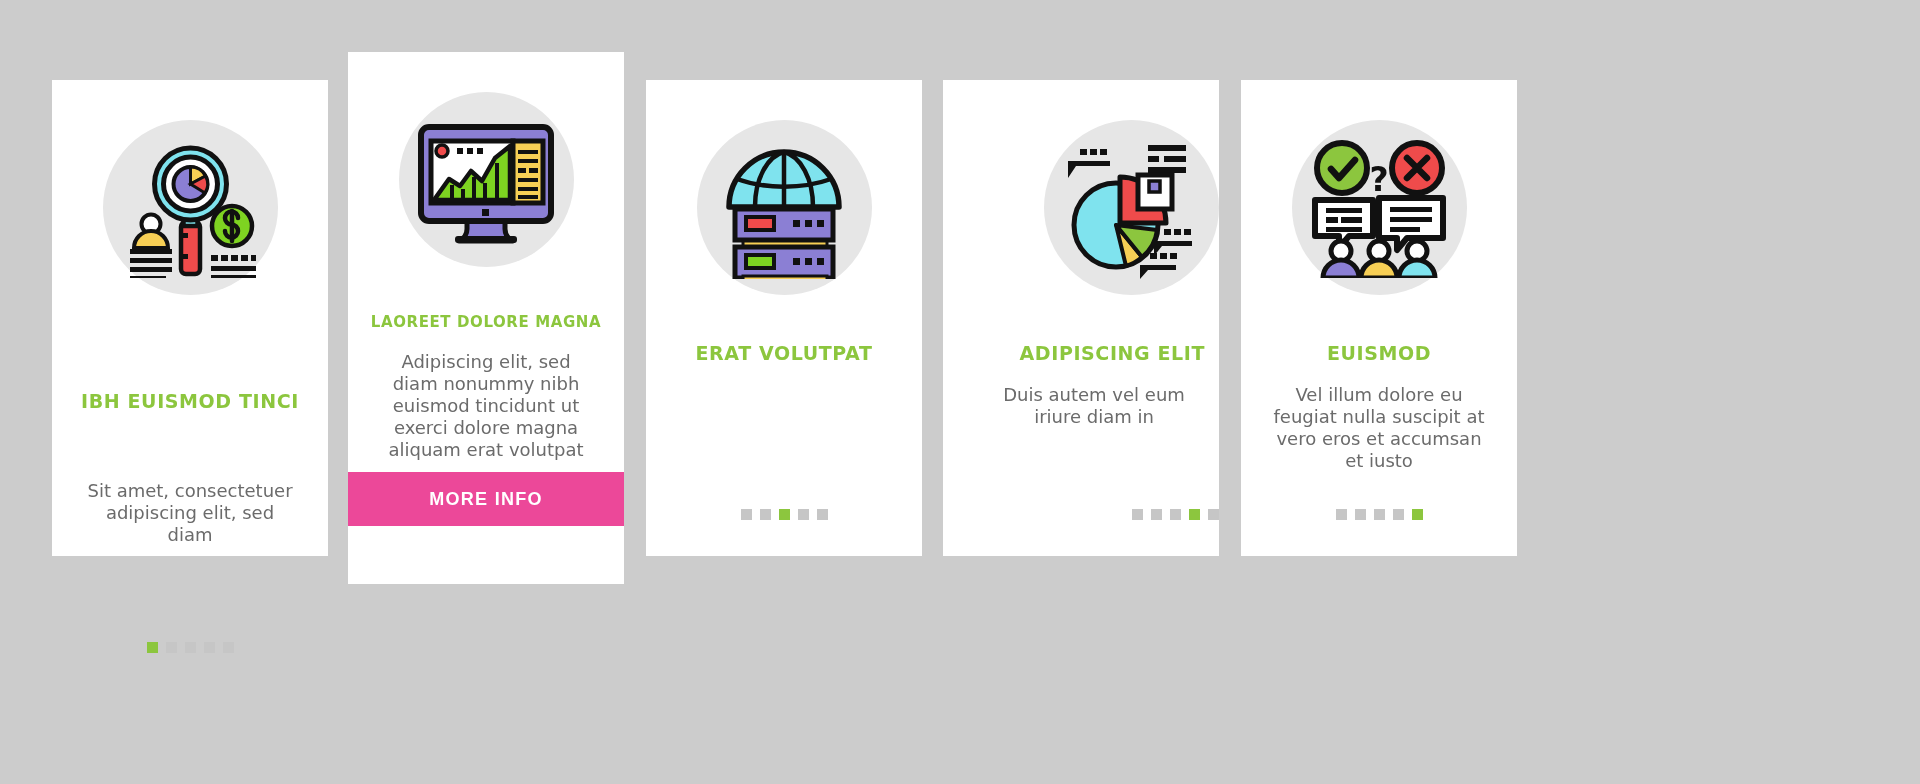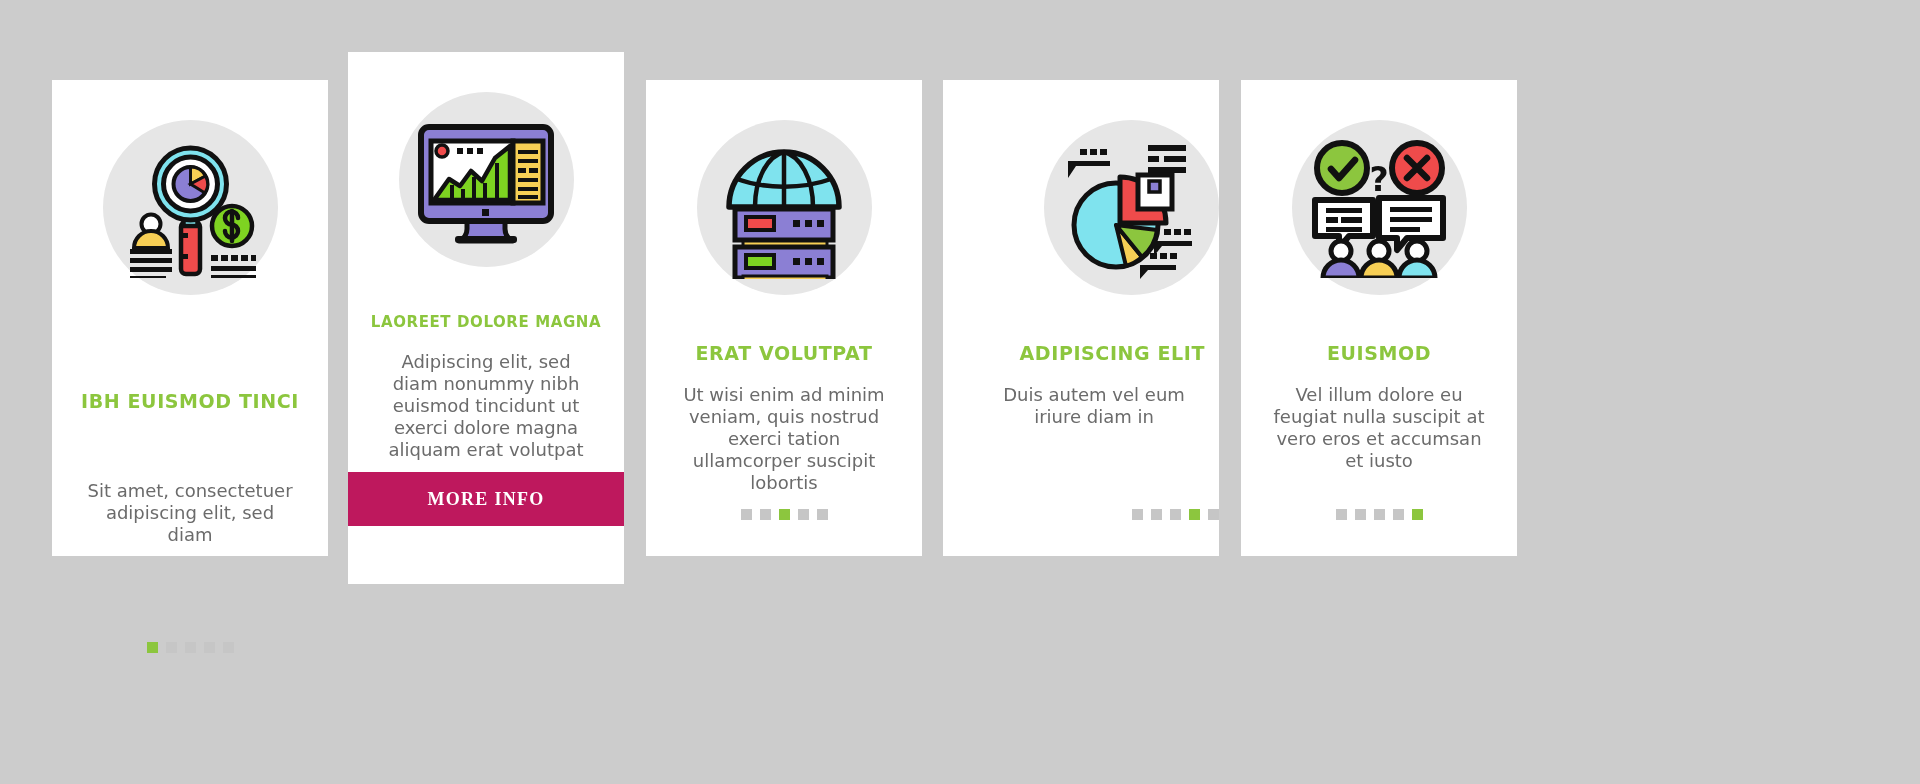--- a/index.html
+++ b/index.html
@@ -79,30 +79,30 @@
   }
   .dot {
     width: 11px;
     height: 11px;
     background: #c6c6c6;
   }
   .dot.active { background: #8cc63e; }
 
   .more-btn {
     width: 100%;
-    background: #be185d;
+    background: #ec4899;
     color: #ffffff;
     font-size: 18px;
     font-weight: bold;
     letter-spacing: 1.3px;
     text-align: center;
     padding: 17px 0 16px 0;
     border: none;
     cursor: pointer;
-    font-family: Liberation Serif, serif;
+    font-family: Liberation Sans, sans-serif;
     margin-bottom: 58px;
   }
   svg { display: block; }
 </style>
 </head>
 <body>
 
 <div class="stage">
 
   <div class="card card--regular c1">
@@ -242,21 +242,20 @@
           <g fill="#111">
             <rect x="74" y="121" width="7" height="7"></rect>
             <rect x="86" y="121" width="7" height="7"></rect>
             <rect x="98" y="121" width="7" height="7"></rect>
           </g>
           <rect x="24" y="139" width="84" height="5" fill="#f7cf55" stroke="#111" stroke-width="3"></rect>
         </svg>
       </span>
     </div>
     <div class="card-title">ERAT VOLUTPAT</div>
-    <div class="card-body">Ut wisi enim ad minim veniam, quis nostrud exerci tation ullamcorper suscipit lobortis</div>
     <div class="spacer"></div>
     <div class="dots">
       <span class="dot"></span>
       <span class="dot"></span>
       <span class="dot active"></span>
       <span class="dot"></span>
       <span class="dot"></span>
     </div>
   </div>
 

